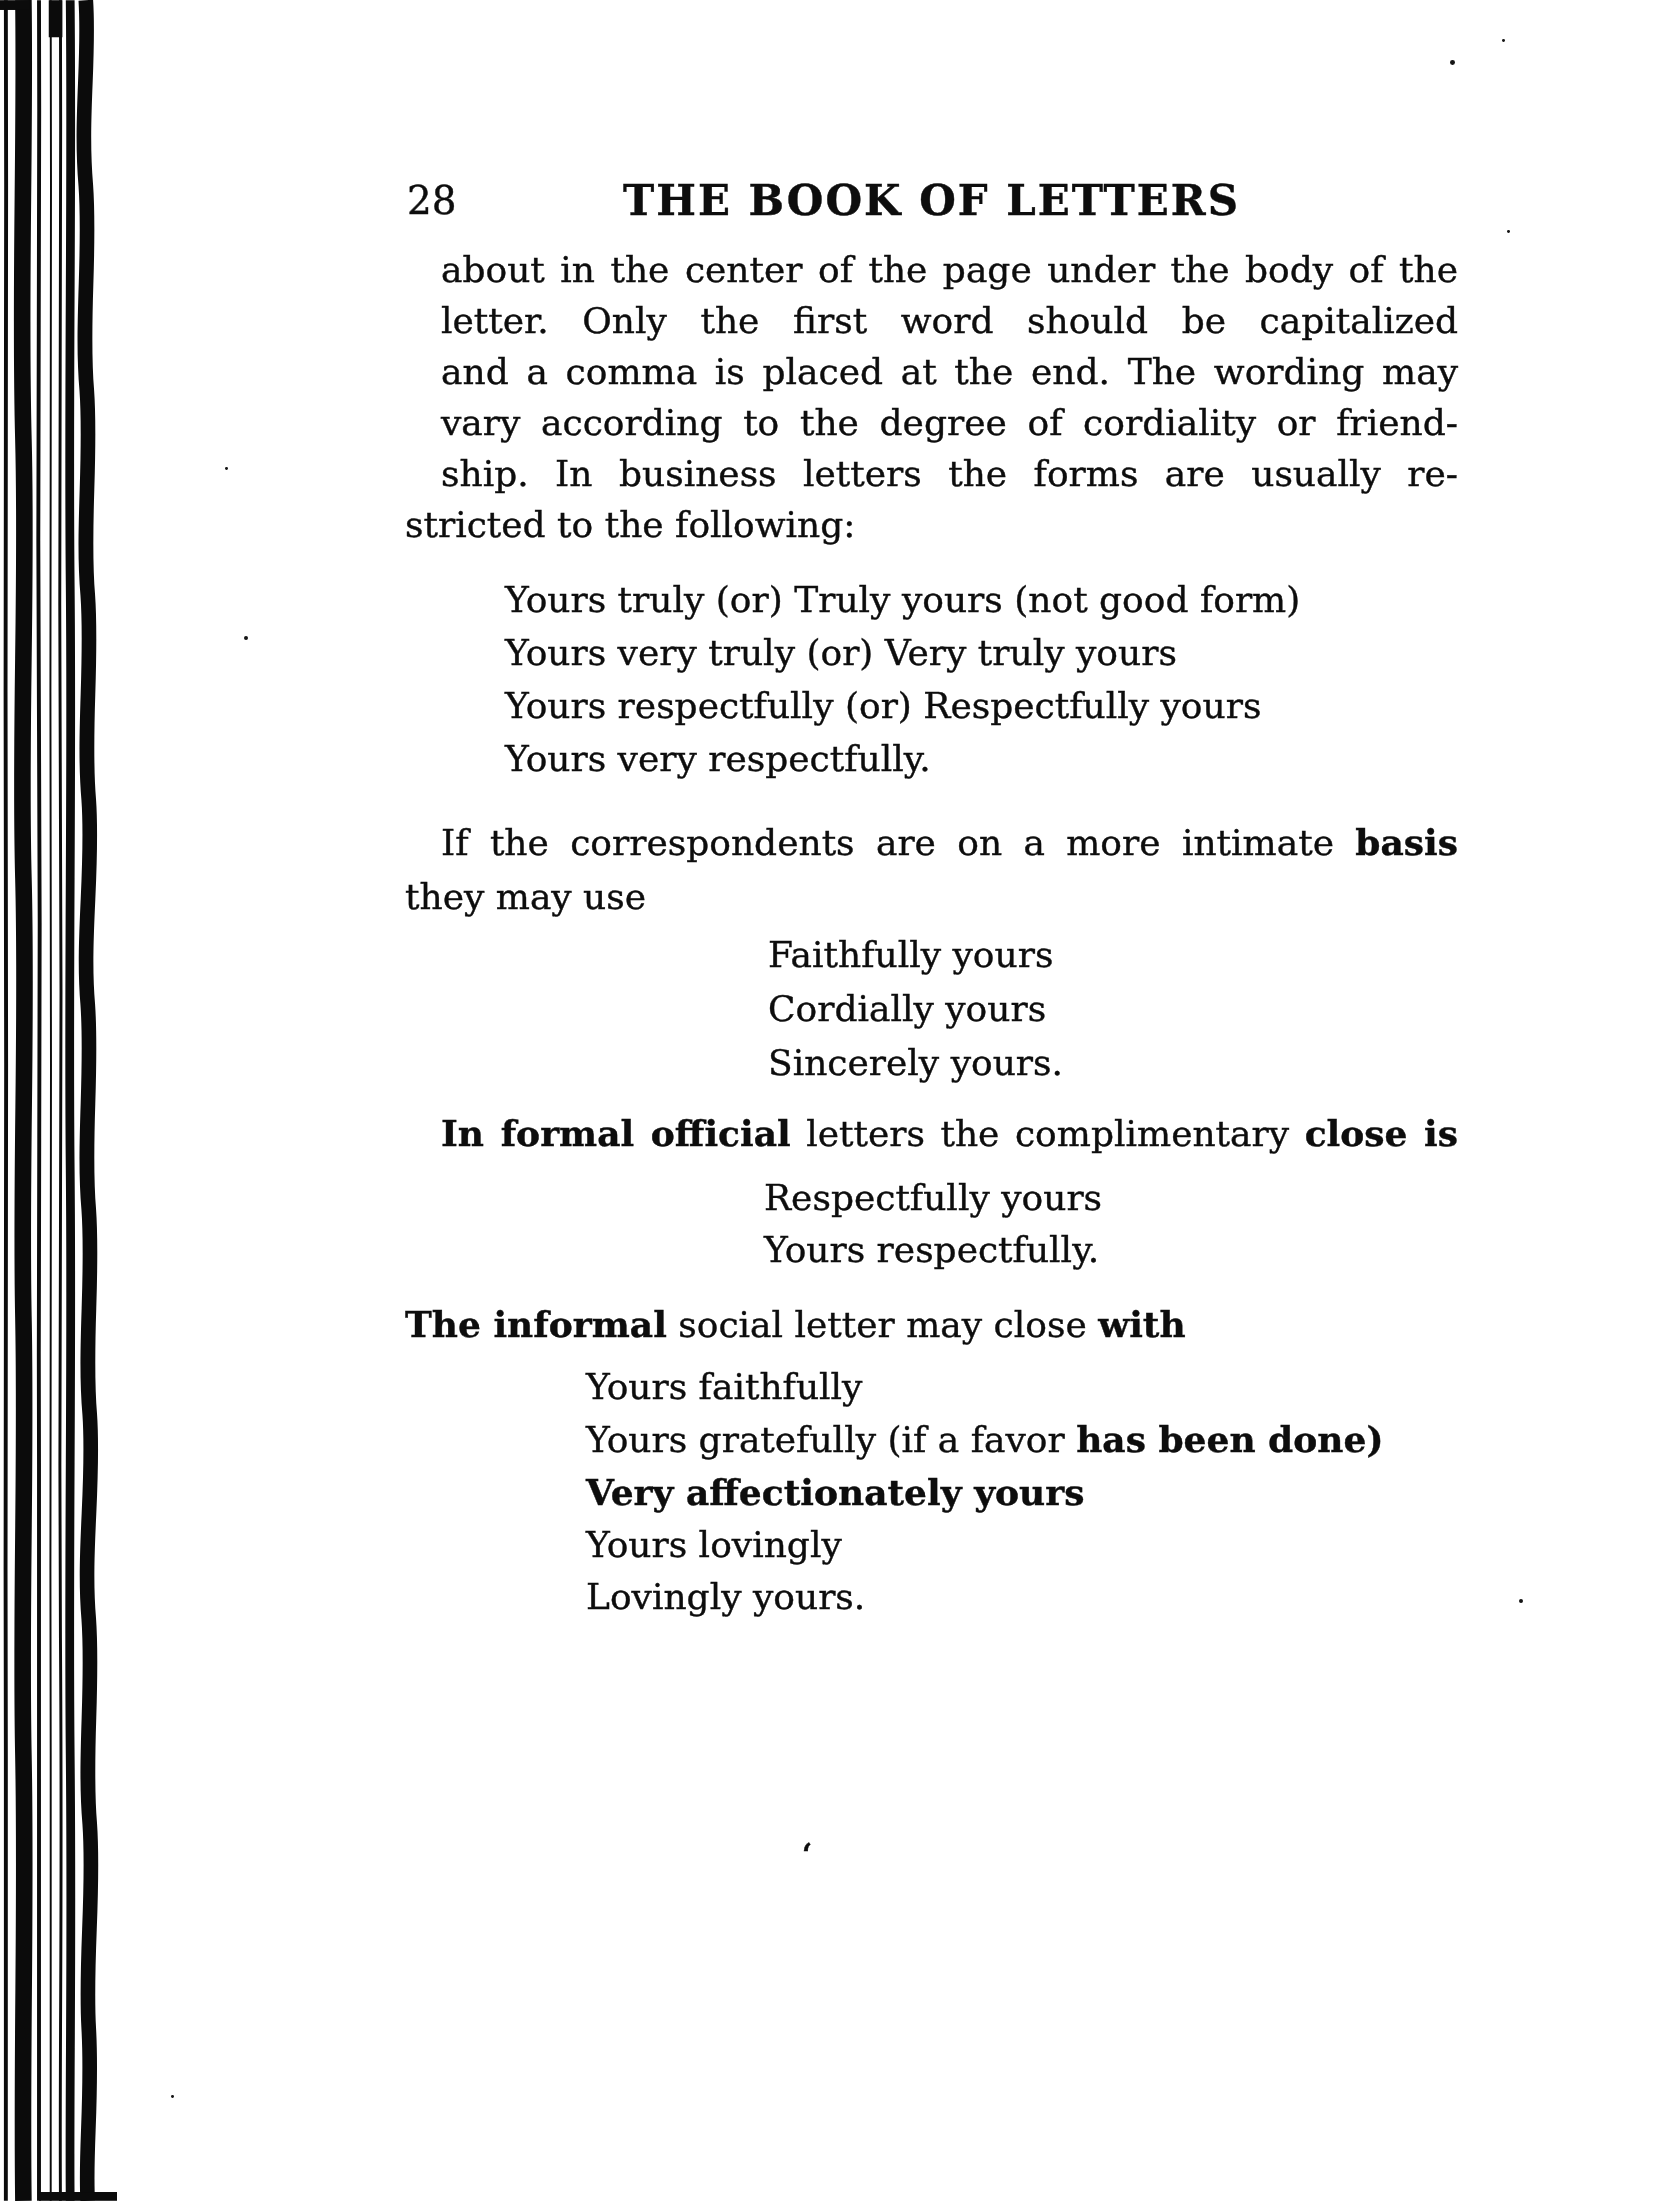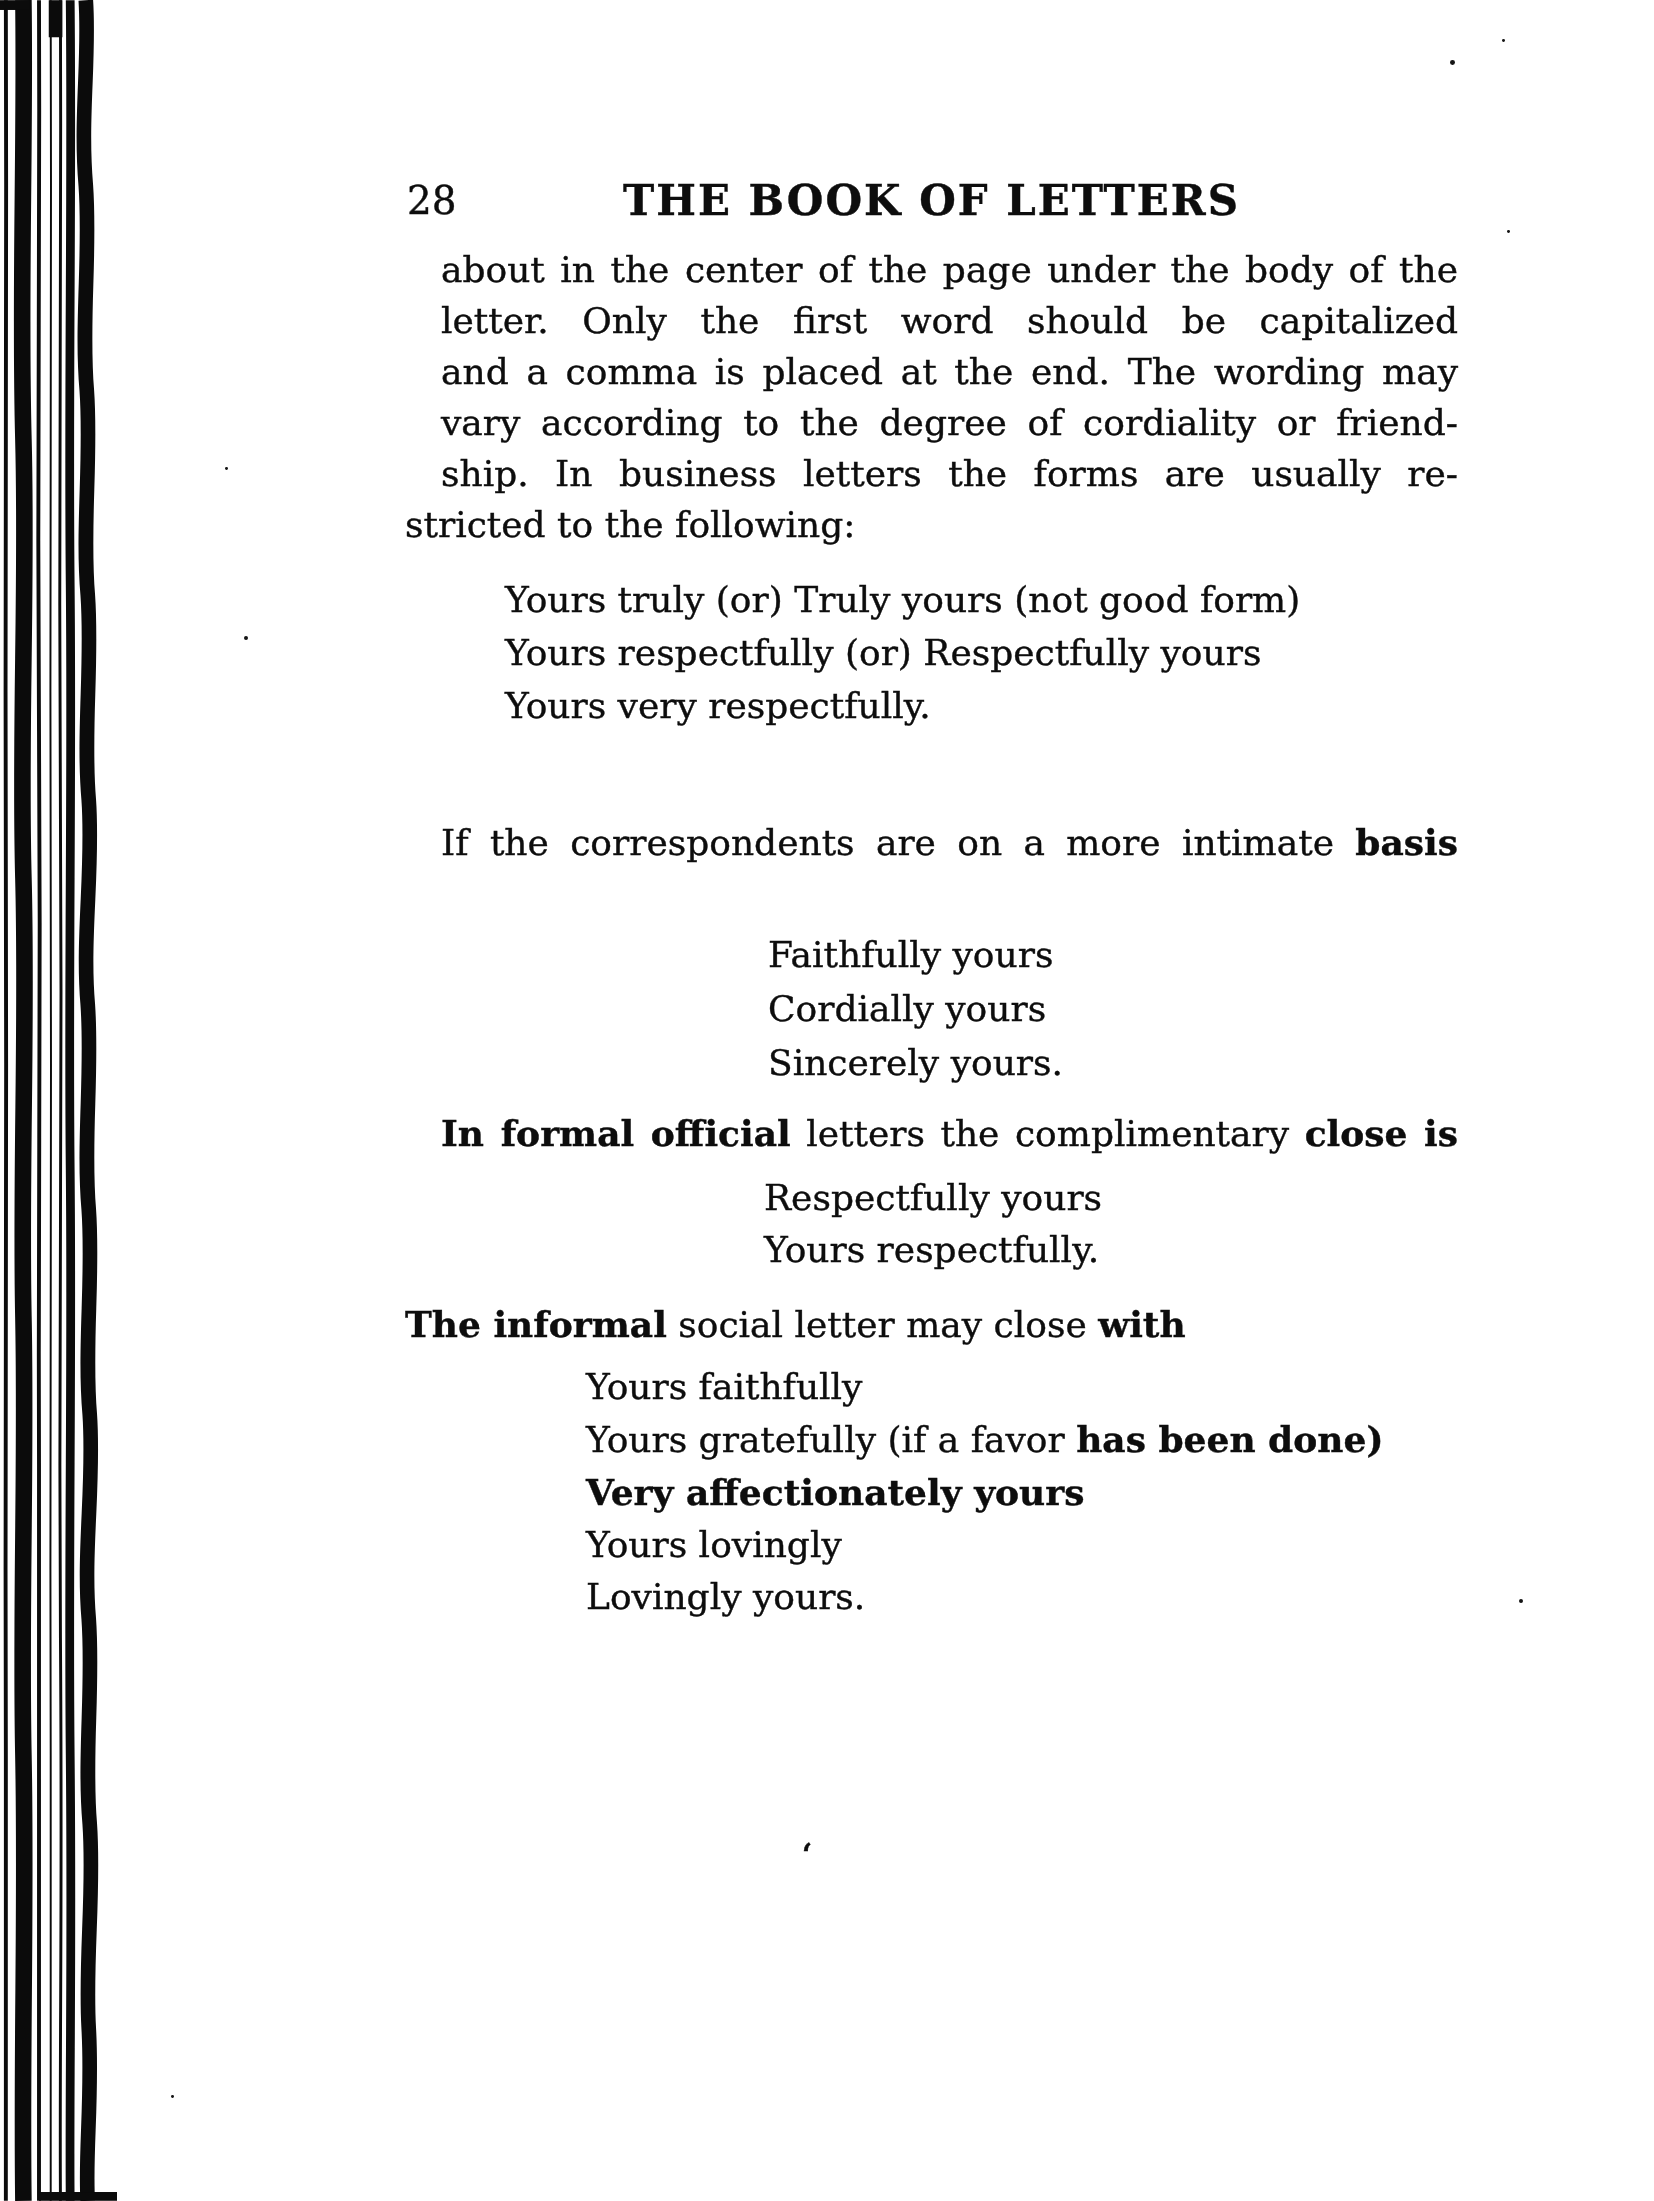--- a/index.html
+++ b/index.html
@@ -56,26 +56,28 @@
   <div class="jline">about in the center of the page under the body of the</div>
   <div class="jline">letter.  Only the first word should be capitalized</div>
   <div class="jline">and a comma is placed at the end.   The wording may</div>
   <div class="jline">vary according to the degree of cordiality or friend-</div>
   <div class="jline">ship.  In business letters the forms are usually re-</div>
   <div class="lline">stricted to the following:</div>
 </div>
 
 <div class="blk scan" id="list-business">
   <div>Yours truly (or) Truly yours (not good form)</div>
+  <div>Yours very truly (or) Very truly yours</div>
   <div>Yours respectfully (or) Respectfully yours</div>
   <div>Yours very respectfully.</div>
 </div>
 
 <div class="blk scan" id="intimate-intro">
   <div class="jline"><span>If the correspondents are on a more intimate </span><span class="b">basis</span></div>
+  <div class="lline">they may use</div>
 </div>
 
 <div class="blk scan" id="list-intimate">
   <div>Faithfully yours</div>
   <div>Cordially yours</div>
   <div>Sincerely yours.</div>
 </div>
 
 <div class="blk scan" id="formal-intro">
   <div class="jline"><span class="b">In formal official</span><span> letters the complimentary </span><span class="b">close is</span></div>

